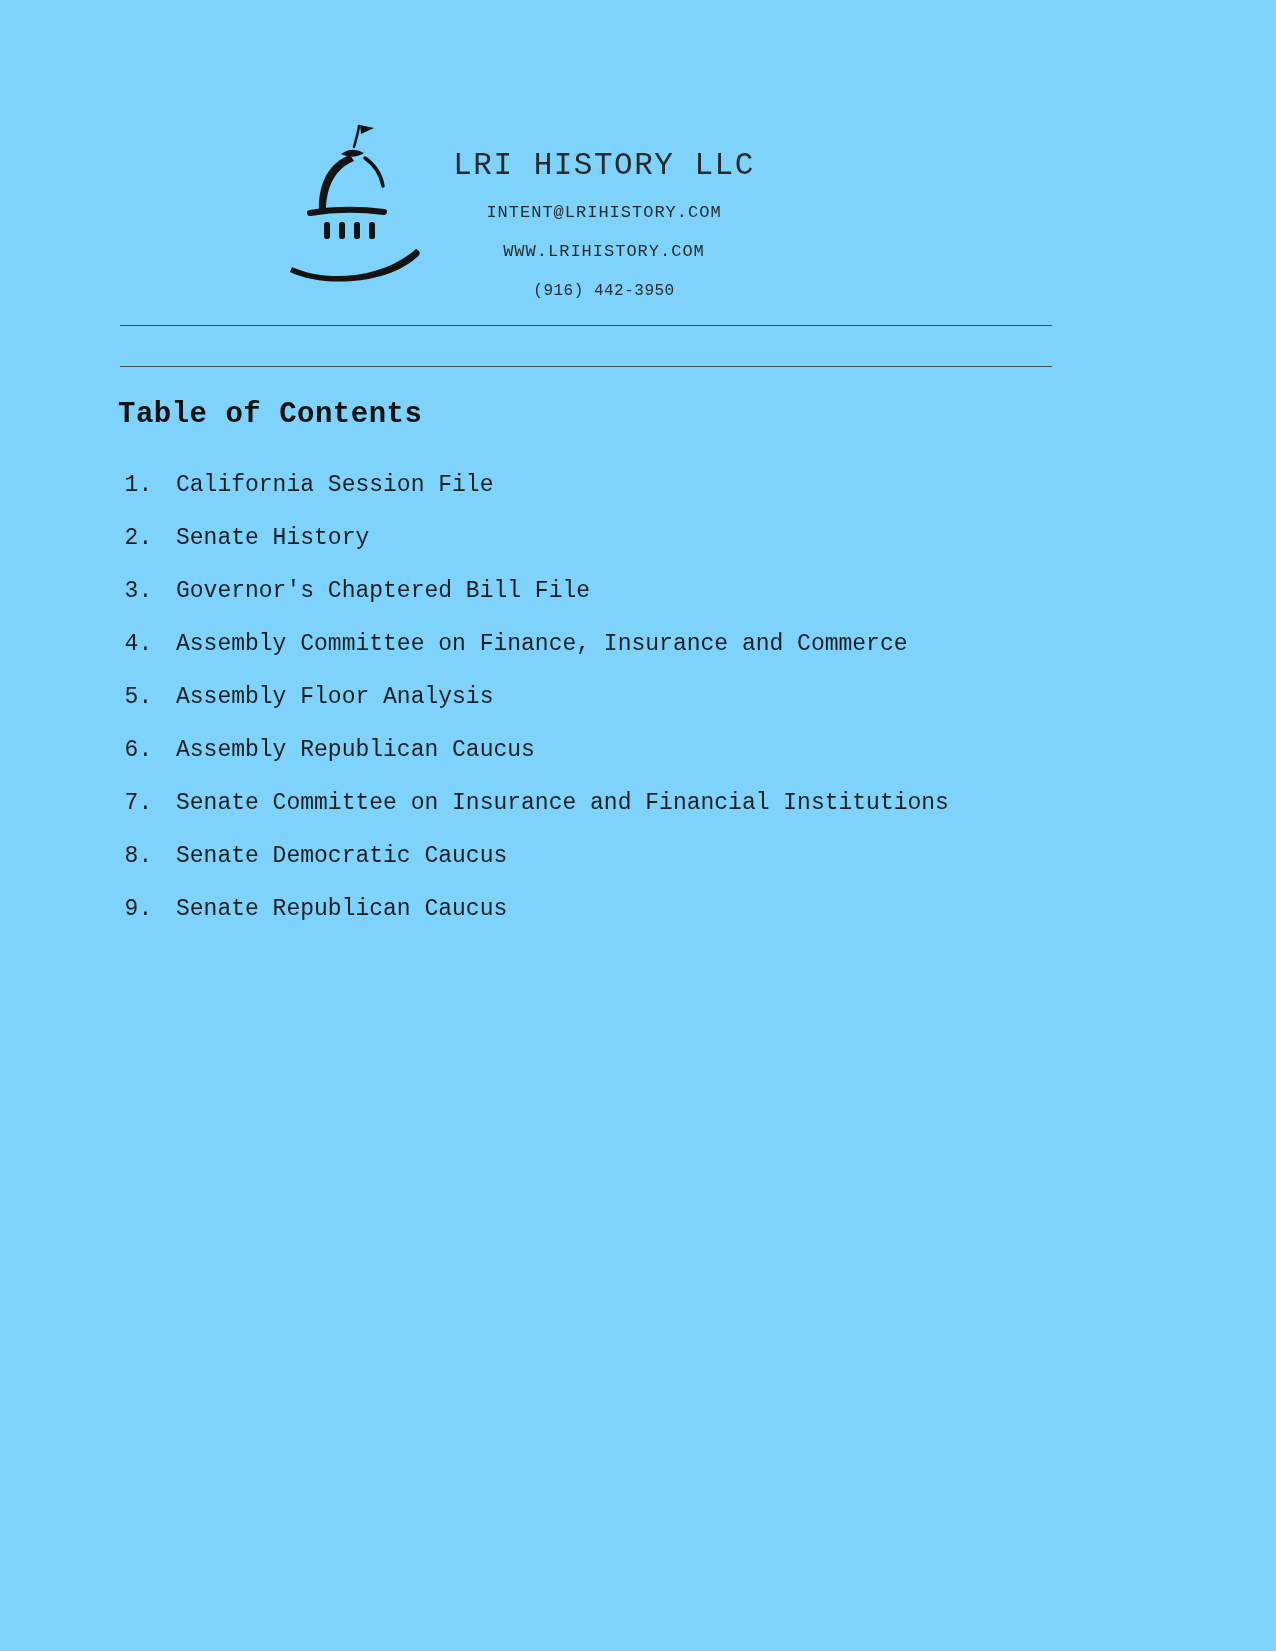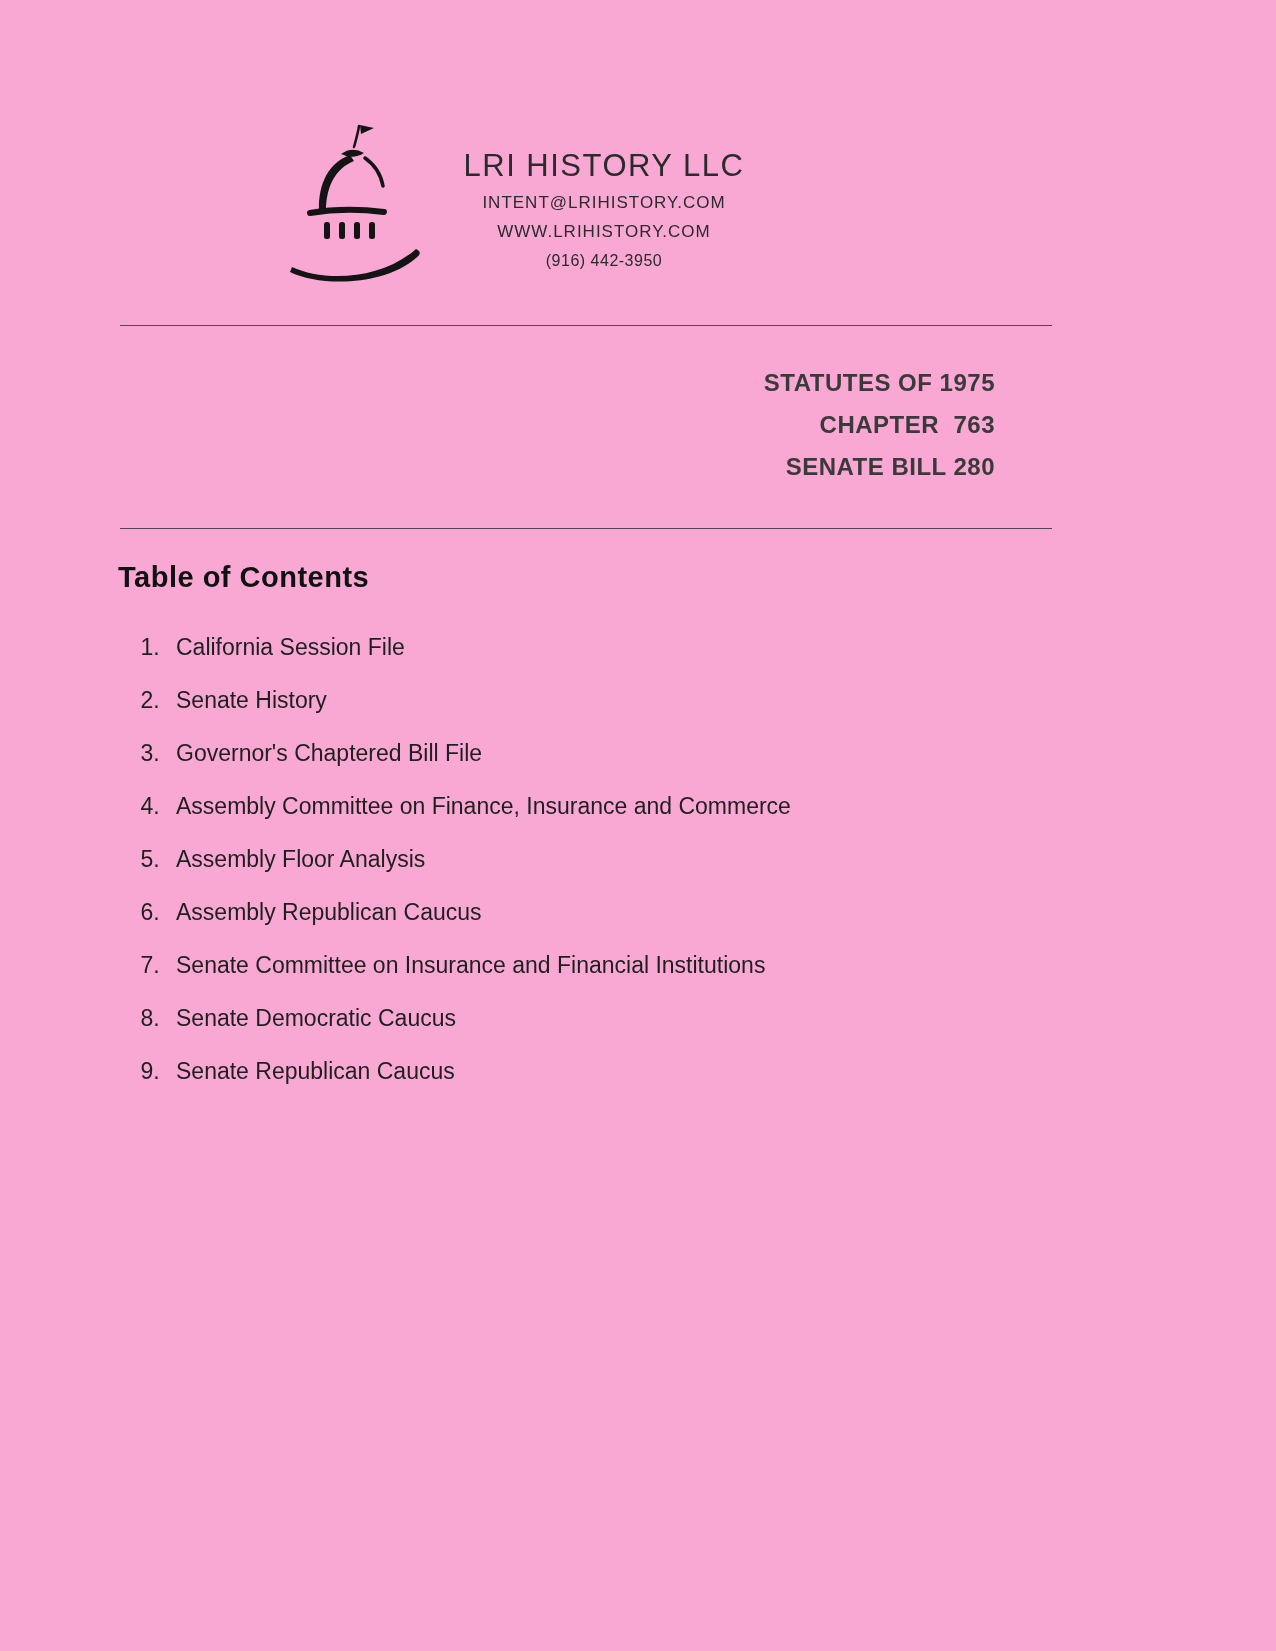--- a/index.html
+++ b/index.html
@@ -5,22 +5,22 @@
   html, body {
     margin: 0;
     padding: 0;
     background: #ffffff;
   }
   .page {
     position: relative;
     width: 1276px;
     height: 1651px;
     margin: 0 auto;
-    background: #f9a8d4;
-    font-family: Liberation Sans, sans-serif;
+    background: #7dd3fc;
+    font-family: Liberation Mono, monospace;
     color: #1a1a1a;
     overflow: hidden;
   }
 
   
   .letterhead {
     position: relative;
     height: 325px;
   }
   .logo {
@@ -40,21 +40,21 @@
   .company {
     font-size: 31px;
     letter-spacing: 1.5px;
     color: #2b2b2b;
     line-height: 36px;
   }
   .contact {
     font-size: 17px;
     letter-spacing: 1px;
     color: #2b2b2b;
-    margin-top: 9px;
+    margin-top: 19px;
     line-height: 20px;
   }
   .contact.phone {
     font-size: 16px;
     letter-spacing: 0.5px;
   }
 
   
   .rule {
     border: none;
@@ -129,25 +129,20 @@
     <div class="letterhead-text">
       <div class="company">LRI HISTORY LLC</div>
       <div class="contact">INTENT@LRIHISTORY.COM</div>
       <div class="contact">WWW.LRIHISTORY.COM</div>
       <div class="contact phone">(916) 442-3950</div>
     </div>
   </div>
 
   <hr class="rule">
 
-  <div class="title-block">
-    <div class="title-line">STATUTES OF 1975</div>
-    <div class="title-line">CHAPTER  763</div>
-    <div class="title-line">SENATE BILL 280</div>
-  </div>
 
   <div class="title-spacer"></div>
 
   <hr class="rule">
 
   <h1 class="toc-heading">Table of Contents</h1>
 
   <ol class="toc-list">
     <li>California Session File</li>
     <li>Senate History</li>

